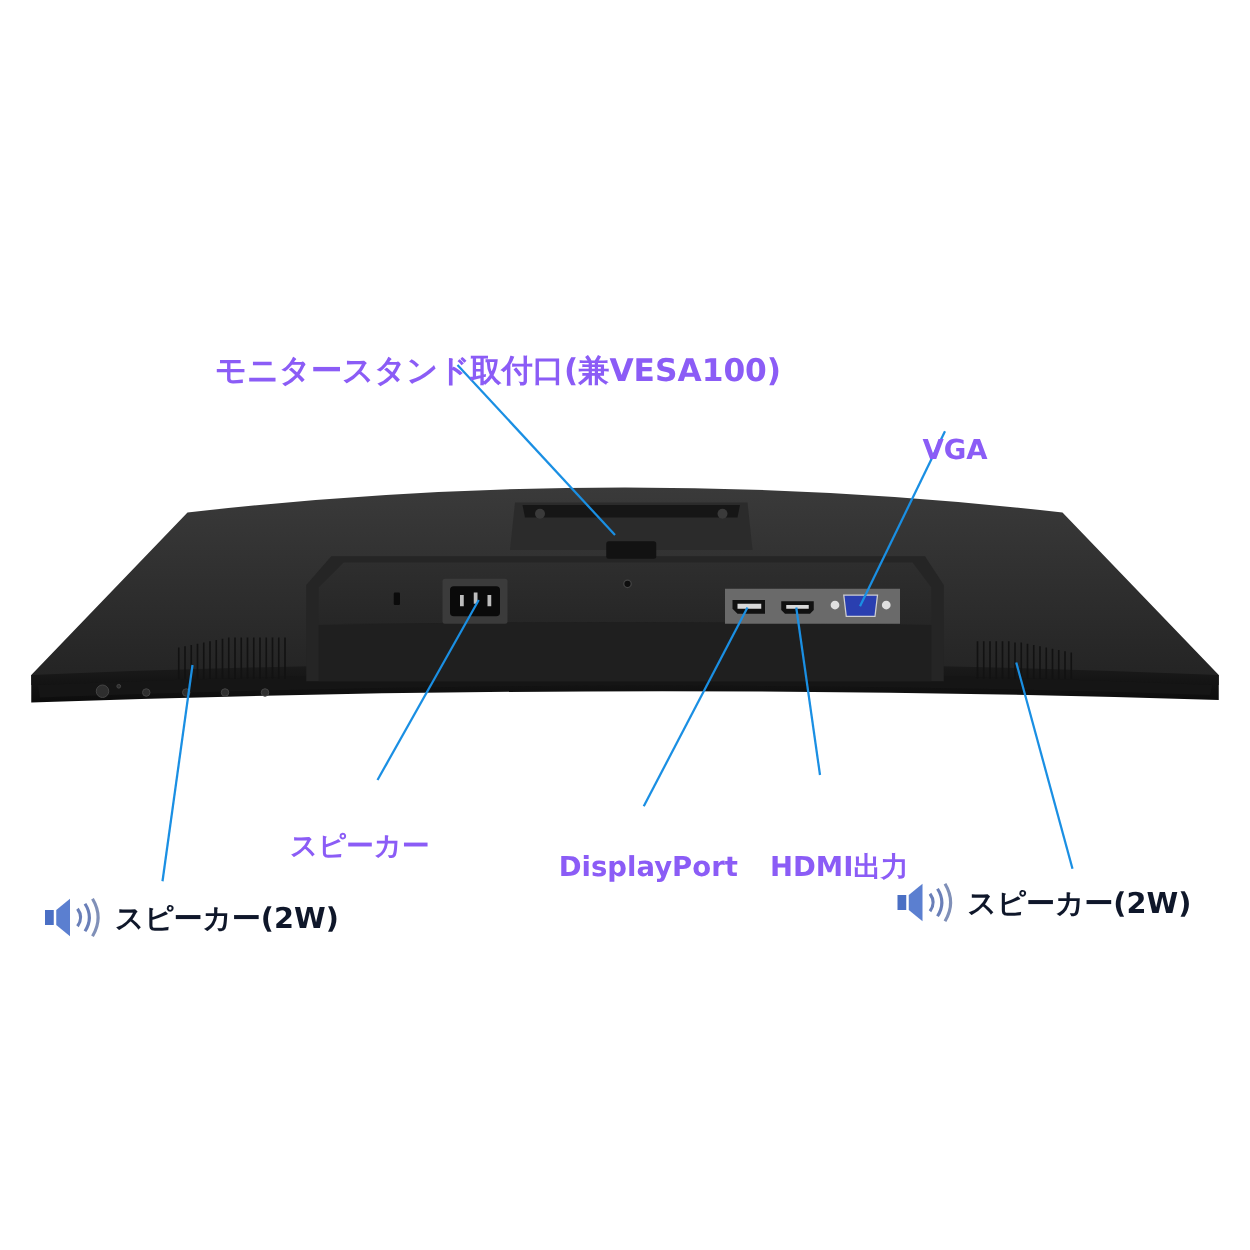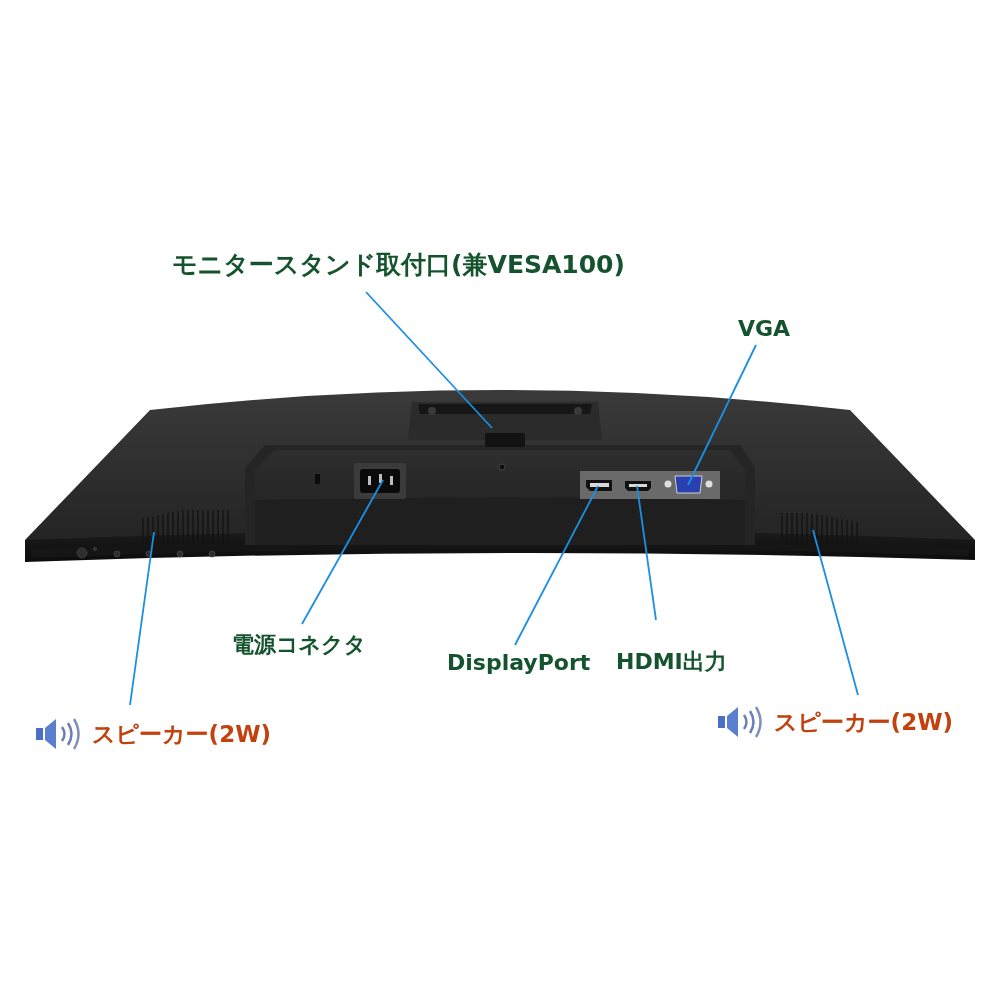--- a/index.html
+++ b/index.html
@@ -1,26 +1,26 @@
 <!DOCTYPE html>
 <html><head>
 <meta charset="utf-8">
 <style>
   html, body { margin:0; padding:0; background:#ffffff; }
   body { width:1000px; height:1000px; position:relative; overflow:hidden; font-family:"DejaVu Sans", sans-serif; }
-  .label { position:absolute; font-weight:bold; color:#14532d; white-space:nowrap; letter-spacing:0px; }
+  .label { position:absolute; font-weight:bold; color:#8b5cf6; white-space:nowrap; letter-spacing:0px;margin-top:32px; }
   .lbl-stand { left:172px; top:248px; font-size:25px; }
   .lbl-vga { left:738px; top:316px; font-size:22px; }
   .lbl-power { left:232px; top:630px; font-size:22px; }
   .lbl-dp { left:447px; top:650px; font-size:22px; }
   .lbl-hdmi { left:616px; top:647px; font-size:22px; }
   .spk { position:absolute; display:flex; align-items:center; }
   .spk-left { left:34px; top:714px; }
   .spk-right { left:716px; top:702px; }
-  .spk .txt { font-weight:bold; color:#c2410c; font-size:23px; margin-left:6px; white-space:nowrap; }
+  .spk .txt { font-weight:bold; color:#0f172a; font-size:23px; margin-left:6px; white-space:nowrap; }
   svg.scene { position:absolute; left:0; top:0; }
 </style>
 </head>
 <body>
 
 <svg class="scene" width="1000" height="1000" viewBox="0 0 1000 1000">
   <defs>
     <linearGradient id="topG" x1="0" y1="0" x2="0" y2="1">
       <stop offset="0" stop-color="#3a3a3a"></stop>
       <stop offset="1" stop-color="#232323"></stop>
@@ -146,21 +146,21 @@
     <line x1="302" y1="624" x2="383" y2="480"></line>
     <line x1="515" y1="645" x2="598" y2="486"></line>
     <line x1="656" y1="620" x2="637" y2="486"></line>
     <line x1="130" y1="705" x2="154" y2="532"></line>
     <line x1="858" y1="695" x2="813" y2="530"></line>
   </g>
 </svg>
 
 <div class="label lbl-stand">モニタースタンド取付口(兼VESA100)</div>
 <div class="label lbl-vga">VGA</div>
-<div class="label lbl-power">電源コネクタ</div>
+<div class="label lbl-power">スピーカー</div>
 <div class="label lbl-dp">DisplayPort</div>
 <div class="label lbl-hdmi">HDMI出力</div>
 
 <div class="spk spk-left">
   <svg width="52" height="40" viewBox="0 0 52 40">
     <rect x="2" y="14" width="7" height="12" fill="#4a6fc4"></rect>
     <path d="M11 14 L22 5 L22 35 L11 26 Z" fill="#5b7fd0"></path>
     <path d="M28 13 Q33 20 28 27" stroke="#6a7fb8" stroke-width="2.5" fill="none"></path>
     <path d="M34 9 Q41 20 34 31" stroke="#6a7fb8" stroke-width="2.5" fill="none"></path>
     <path d="M40 5 Q49 20 40 35" stroke="#8090b8" stroke-width="2.5" fill="none"></path>

